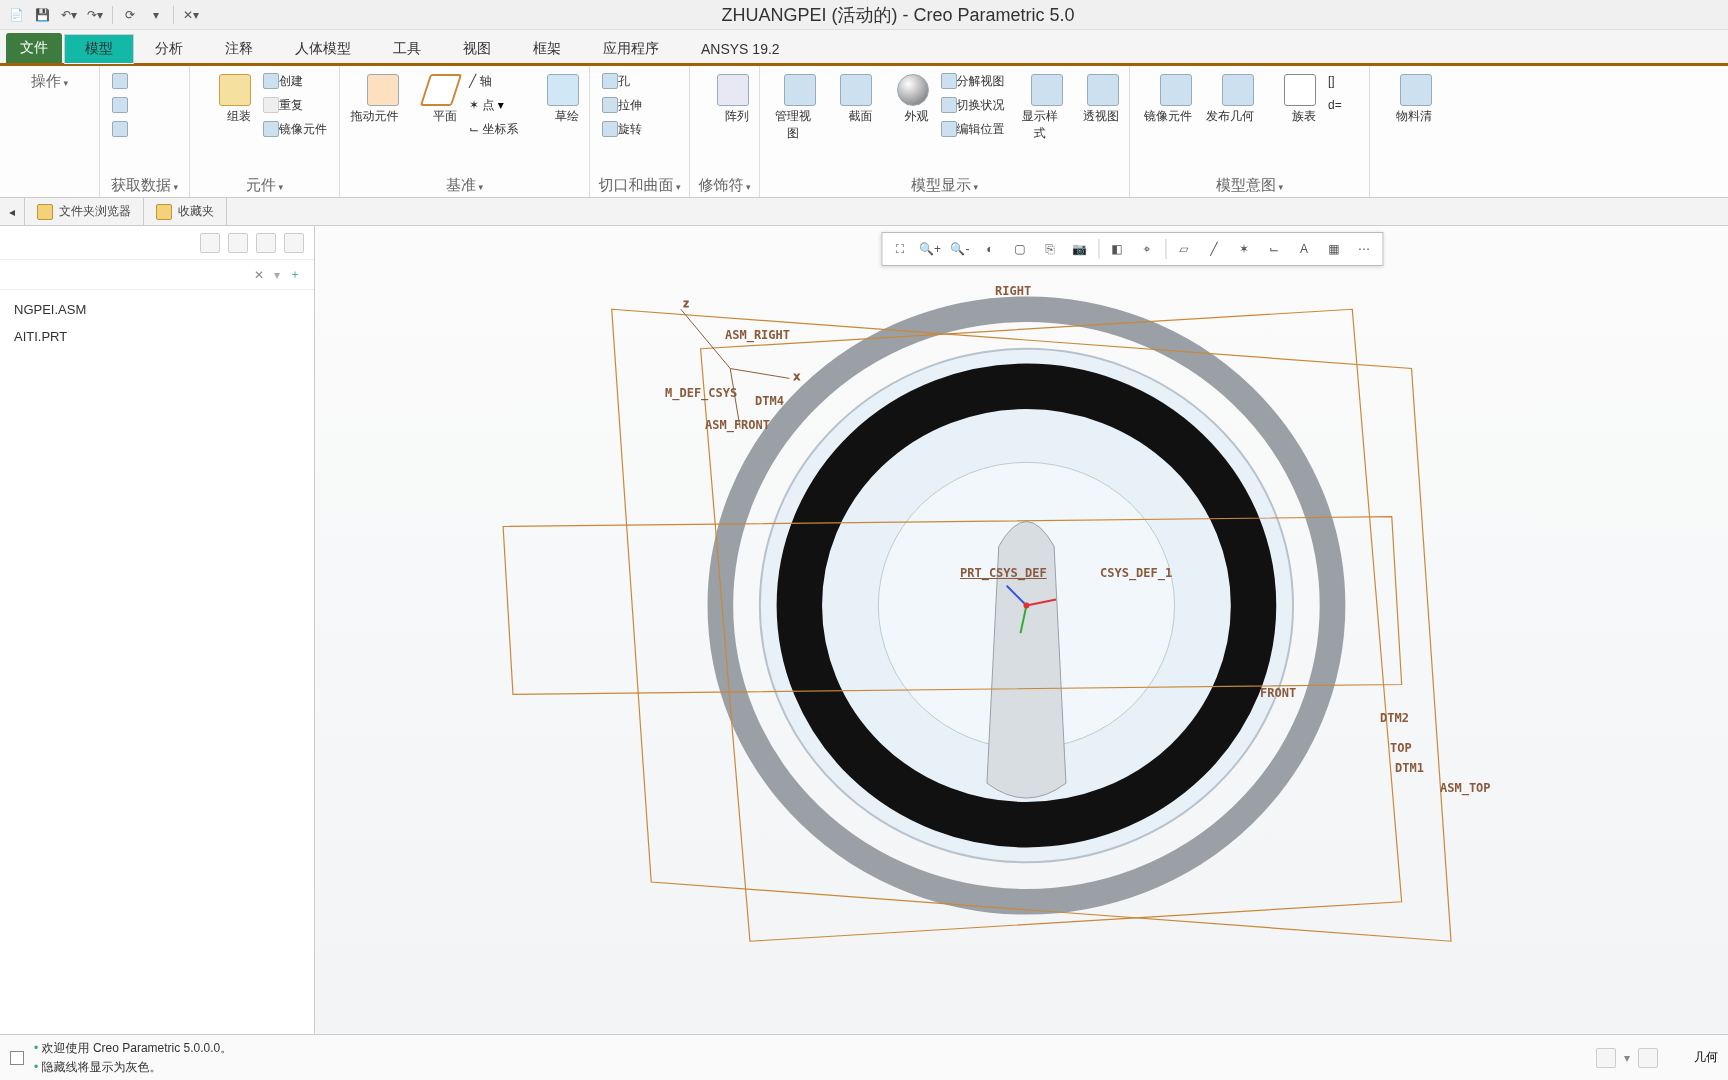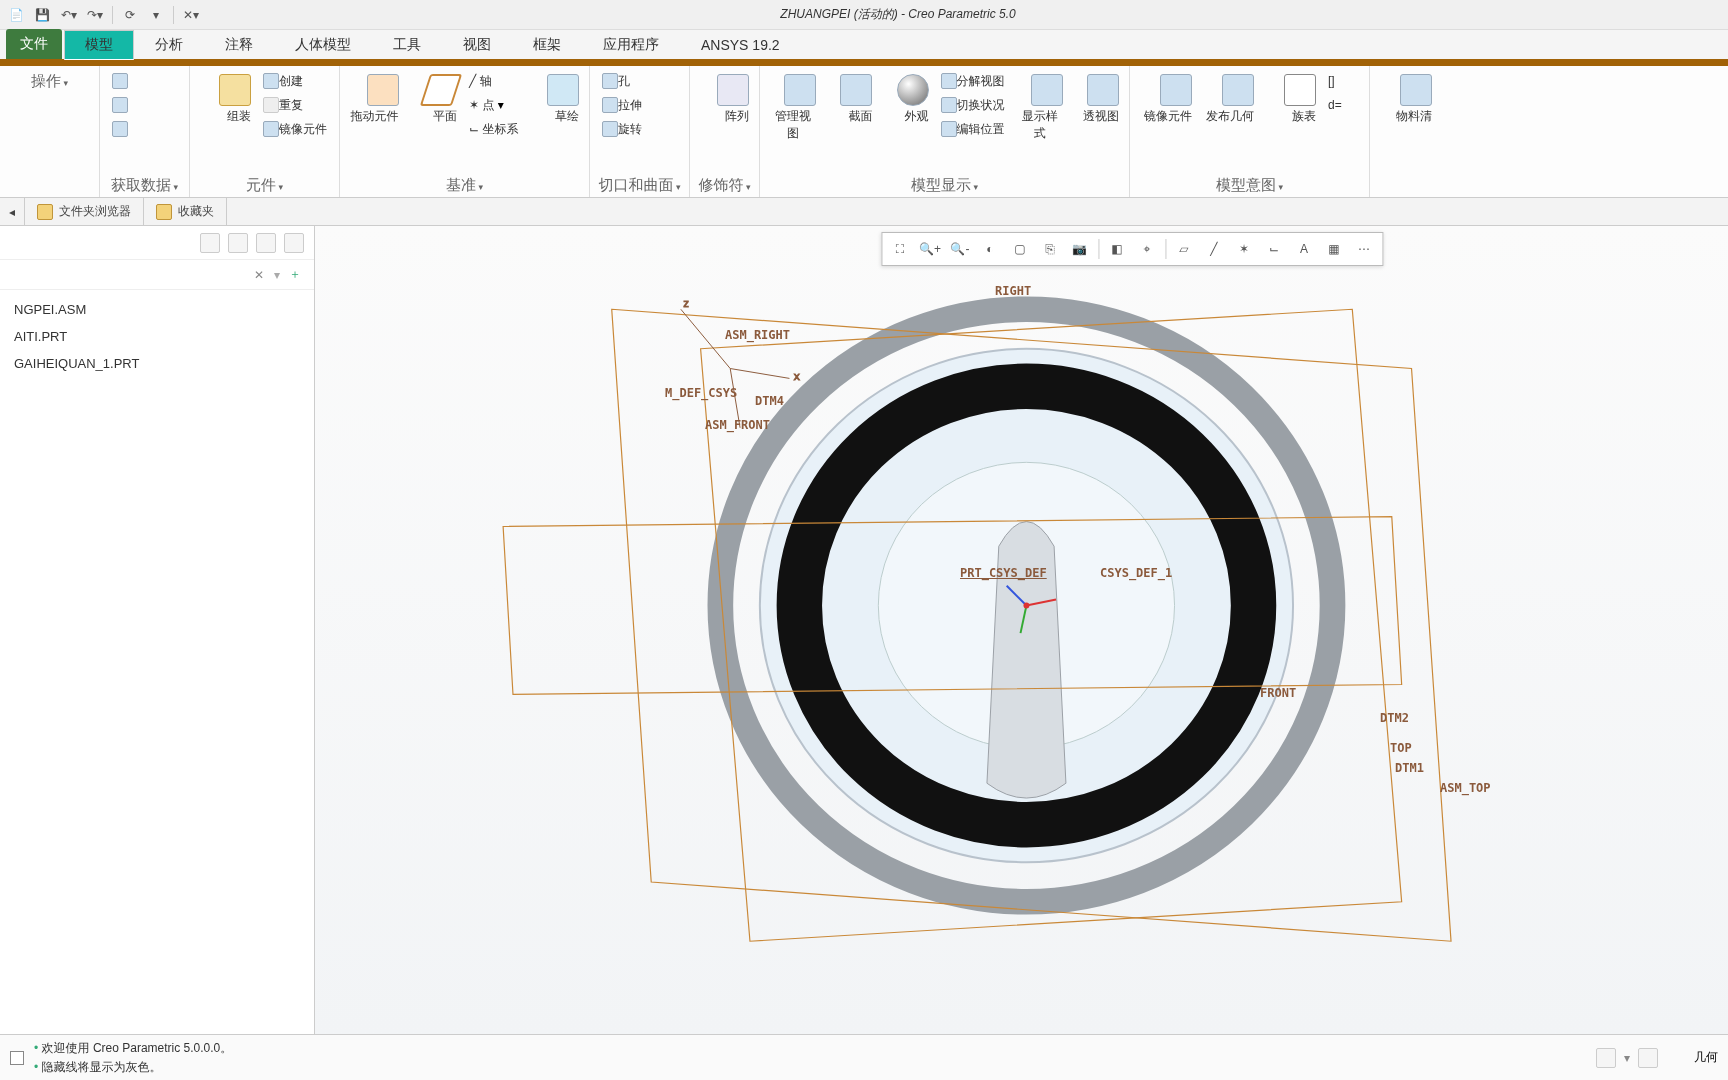--- a/index.html
+++ b/index.html
@@ -3,24 +3,24 @@
 <meta charset="utf-8">
 <style>
   * { box-sizing: border-box; margin: 0; padding: 0; }
   body { font-family: "Microsoft YaHei", Arial, sans-serif; font-size: 12px; background:#fff; overflow:hidden; width:1728px; height:1080px; }
   
   
   .titlebar { height:30px; background:#f0f0f0; display:flex; align-items:center; border-bottom:1px solid #ddd; }
   .qat { display:flex; align-items:center; gap:4px; padding:0 6px; }
   .qat-btn { width:22px; height:22px; display:flex; align-items:center; justify-content:center; border:1px solid transparent; cursor:pointer; color:#555; }
   .qat-sep { width:1px; height:18px; background:#ccc; margin:0 2px; }
-  .title-text { flex:1; text-align:center; color:#333; font-size:12px;font-style:italic; }
-  
-  
-  .ribbon-tabs { height:36px; background:#f5f5f5; display:flex; align-items:flex-end; border-bottom:7px solid #a16207; padding-left:6px; }
+  .title-text { flex:1; text-align:center; color:#333; font-size:18px; }
+  
+  
+  .ribbon-tabs { height:36px; background:#f5f5f5; display:flex; align-items:flex-end; border-bottom:3px solid #a16207; padding-left:6px; }
   .file-tab { background:#3e7b3e; color:#fff; padding:6px 14px; height:30px; display:flex; align-items:center; border-top-left-radius:3px; border-top-right-radius:3px; margin-right:2px; cursor:pointer; font-size:14px; font-weight:500; }
   .rtab { padding:6px 20px; height:30px; display:flex; align-items:center; cursor:pointer; color:#333; font-size:14px; border:1px solid transparent; border-bottom:none; }
   .rtab.active { background:#14b8a6; border-color:#ccc; border-bottom:1px solid #fff; position:relative; top:1px; font-weight:500; }
   
   
   .ribbon { height:132px; background:#fdfdfd; border-bottom:1px solid #ccc; display:flex; }
   .rgroup { border-right:1px solid #ddd; display:flex; flex-direction:column; padding:4px 8px 2px; }
   .rgroup-body { flex:1; display:flex; align-items:flex-start; gap:6px; }
   .rgroup-label { text-align:center; color:#666; font-size:15px; padding-top:2px; }
   .rgroup-label .dd::after{content:" ▾"; font-size:9px;}
@@ -294,21 +294,20 @@
       <div class="mini-ico"></div>
     </div>
     <div class="sidebar-search">
       <div class="close-x">✕</div>
       <div style="color:#aaa">▾</div>
       <div class="close-x" style="color:#3a7">＋</div>
     </div>
     <div class="tree">
       <div class="tree-item">NGPEI.ASM</div>
       <div class="tree-item">AITI.PRT</div>
-      <div class="tree-item">GAIHEIQUAN_1.PRT</div>
     </div>
   </div>
 
   <div class="viewport">
 
     <div class="viewtb">
       <div class="vtbtn">⛶</div>
       <div class="vtbtn">🔍+</div>
       <div class="vtbtn">🔍-</div>
       <div class="vtbtn">◐</div>

